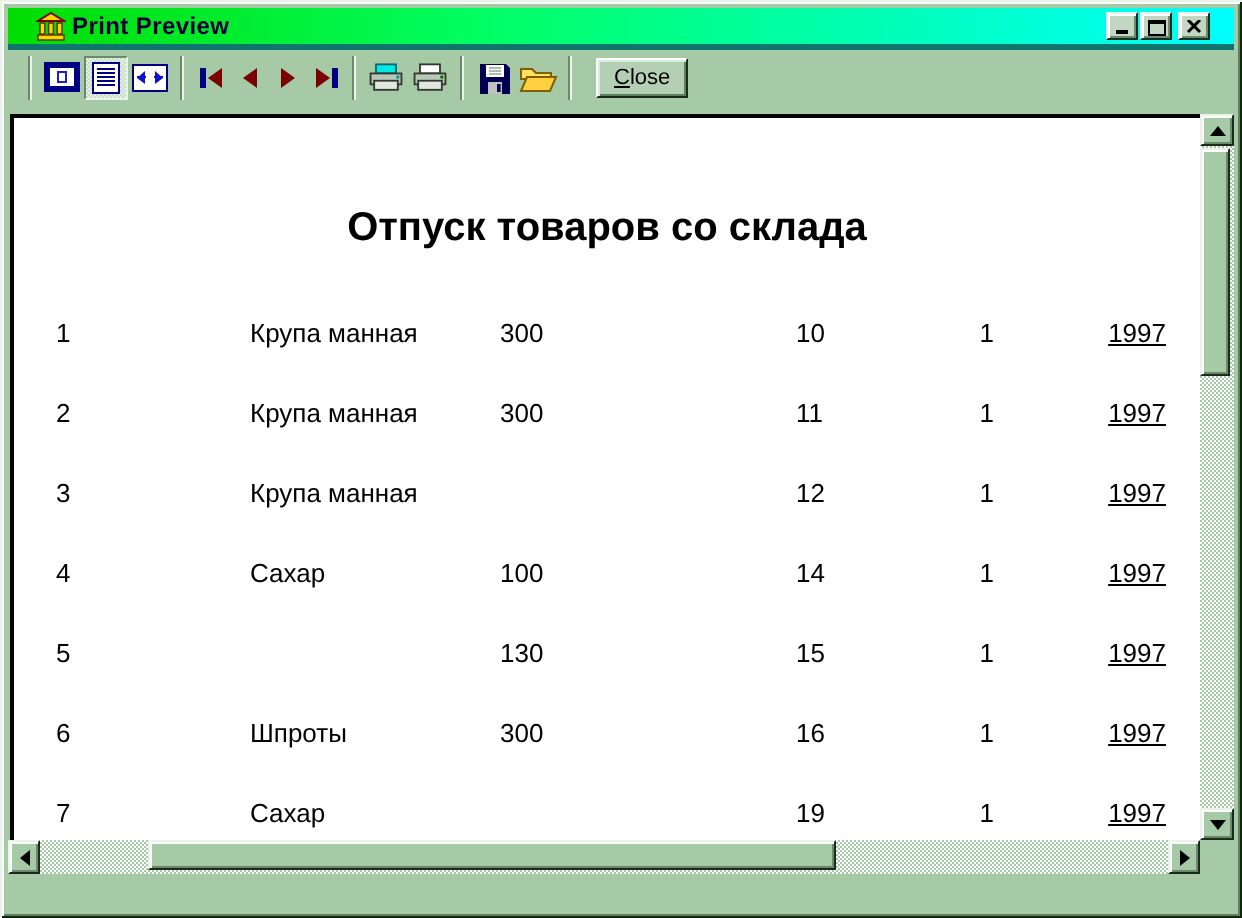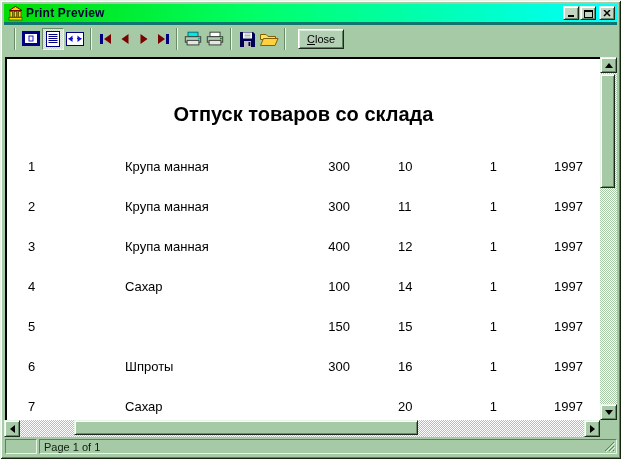--- a/index.html
+++ b/index.html
@@ -9,21 +9,21 @@
     background:#a6c9a6;
     font-family:"Liberation Sans",sans-serif;
     box-shadow: inset 1px 1px 0 #e9f4e9, inset -1px -1px 0 #16230f,
                 inset 2px 2px 0 #ffffff, inset -2px -2px 0 #5f805f;
     overflow:hidden;
   }
   
   .titlebar{
     position:absolute;left:4px;top:4px;width:613px;height:18px;
     background:linear-gradient(to right,#00dd00 0%,#00ff66 40%,#00ffff 100%);
-    display:flex;align-items:center;padding:0 2px;
+    display:flex;align-items:center;padding:0 12px;
   }
   .titlebar .appicon{width:15px;height:15px;margin:0 3px 0 2px;flex:0 0 auto;}
   .titlebar .title{font-size:12px;font-weight:bold;color:#000038;flex:1 1 auto;
     white-space:nowrap;letter-spacing:0.2px;}
   .wbtn{width:16px;height:14px;background:#c2d6c2;border:1px solid;
     border-color:#e9f4e9 #1c2a1c #1c2a1c #e9f4e9;
     box-shadow:inset 1px 1px 0 #ffffff, inset -1px -1px 0 #6a8a6a;
     display:flex;align-items:center;justify-content:center;padding:0;}
   .wbtn + .wbtn{margin-left:1px;}
   .wbtn.closebtn{margin-left:3px;}
@@ -53,24 +53,24 @@
     position:absolute;left:1px;top:4px;width:595px;height:363px;
     background:#ffffff;border-top:2px solid #000;border-left:2px solid #000;
     overflow:hidden;color:#000;
   }
   .report-title{position:absolute;top:44px;left:0;width:100%;text-align:center;
     font-size:20px;font-weight:bold;white-space:nowrap;}
   .rrow{position:absolute;left:0;width:100%;height:16px;font-size:13px;}
   .rrow span{position:absolute;white-space:nowrap;}
   .c-num{left:21px;}
   .c-name{left:118px;}
-  .c-qty{left:243px;width:100px;text-align:right;}
+  .c-qty{left:243px;width:100px;}
   .c-day{left:391px;width:60px;text-align:left;}
   .c-month{left:450px;width:40px;text-align:right;}
-  .c-year{left:516px;width:60px;text-align:right;}
+  .c-year{left:516px;width:60px;text-align:right;text-decoration:underline;}
   
   .vscroll{position:absolute;right:0;top:4px;width:17px;height:363px;display:flex;flex-direction:column;}
   .hscroll{position:absolute;left:0;bottom:0;width:596px;height:17px;display:flex;}
   .sbtn{flex:0 0 auto;width:17px;height:16px;background:#a6c9a6;border:1px solid;
     border-color:#e9f4e9 #1c2a1c #1c2a1c #e9f4e9;
     box-shadow:inset 1px 1px 0 #ffffff, inset -1px -1px 0 #6a8a6a;
     display:flex;align-items:center;justify-content:center;padding:0;}
   .hscroll .sbtn{width:16px;height:17px;}
   .strack{position:relative;flex:1 1 auto;}
   .sthumb{position:absolute;background:#a6c9a6;border:1px solid;
@@ -234,52 +234,51 @@
         <span class="c-num">2</span>
         <span class="c-name">Крупа манная</span>
         <span class="c-qty">300</span>
         <span class="c-day">11</span>
         <span class="c-month">1</span>
         <span class="c-year">1997</span>
       </div>
       <div class="rrow" style="top:180px">
         <span class="c-num">3</span>
         <span class="c-name">Крупа манная</span>
-        <span class="c-qty">400</span>
         <span class="c-day">12</span>
         <span class="c-month">1</span>
         <span class="c-year">1997</span>
       </div>
       <div class="rrow" style="top:220px">
         <span class="c-num">4</span>
         <span class="c-name">Сахар</span>
         <span class="c-qty">100</span>
         <span class="c-day">14</span>
         <span class="c-month">1</span>
         <span class="c-year">1997</span>
       </div>
       <div class="rrow" style="top:260px">
         <span class="c-num">5</span>
-        <span class="c-qty">150</span>
+        <span class="c-qty">130</span>
         <span class="c-day">15</span>
         <span class="c-month">1</span>
         <span class="c-year">1997</span>
       </div>
       <div class="rrow" style="top:300px">
         <span class="c-num">6</span>
         <span class="c-name">Шпроты</span>
         <span class="c-qty">300</span>
         <span class="c-day">16</span>
         <span class="c-month">1</span>
         <span class="c-year">1997</span>
       </div>
       <div class="rrow" style="top:340px">
         <span class="c-num">7</span>
         <span class="c-name">Сахар</span>
-        <span class="c-day">20</span>
+        <span class="c-day">19</span>
         <span class="c-month">1</span>
         <span class="c-year">1997</span>
       </div>
     </div>
 
     <div class="vscroll">
       <button class="sbtn">
           <span class="tri tri-up"></span>
         </button>
       <div class="strack checker">
@@ -298,24 +297,14 @@
         <div class="sthumb hthumb"></div>
       </div>
       <button class="sbtn">
           <span class="tri tri-right"></span>
         </button>
     </div>
 
     <div class="corner"></div>
   </div>
 
-  <div class="statusbar">
-    <div class="spanel spanel1"></div>
-    <div class="spanel spanel2">
-      <span>Page 1 of 1</span>
-      <svg class="grip" width="11" height="11" viewBox="0 0 11 11">
-        <path d="M10 1 L1 10 M10 5 L5 10 M10 9 L9 10" stroke="#5f805f" fill="none"></path>
-        <path d="M11 2 L2 11 M11 6 L6 11 M11 10 L10 11" stroke="#e9f4e9" fill="none"></path>
-      </svg>
-    </div>
-  </div>
 
 </div>
 
 </body></html>

